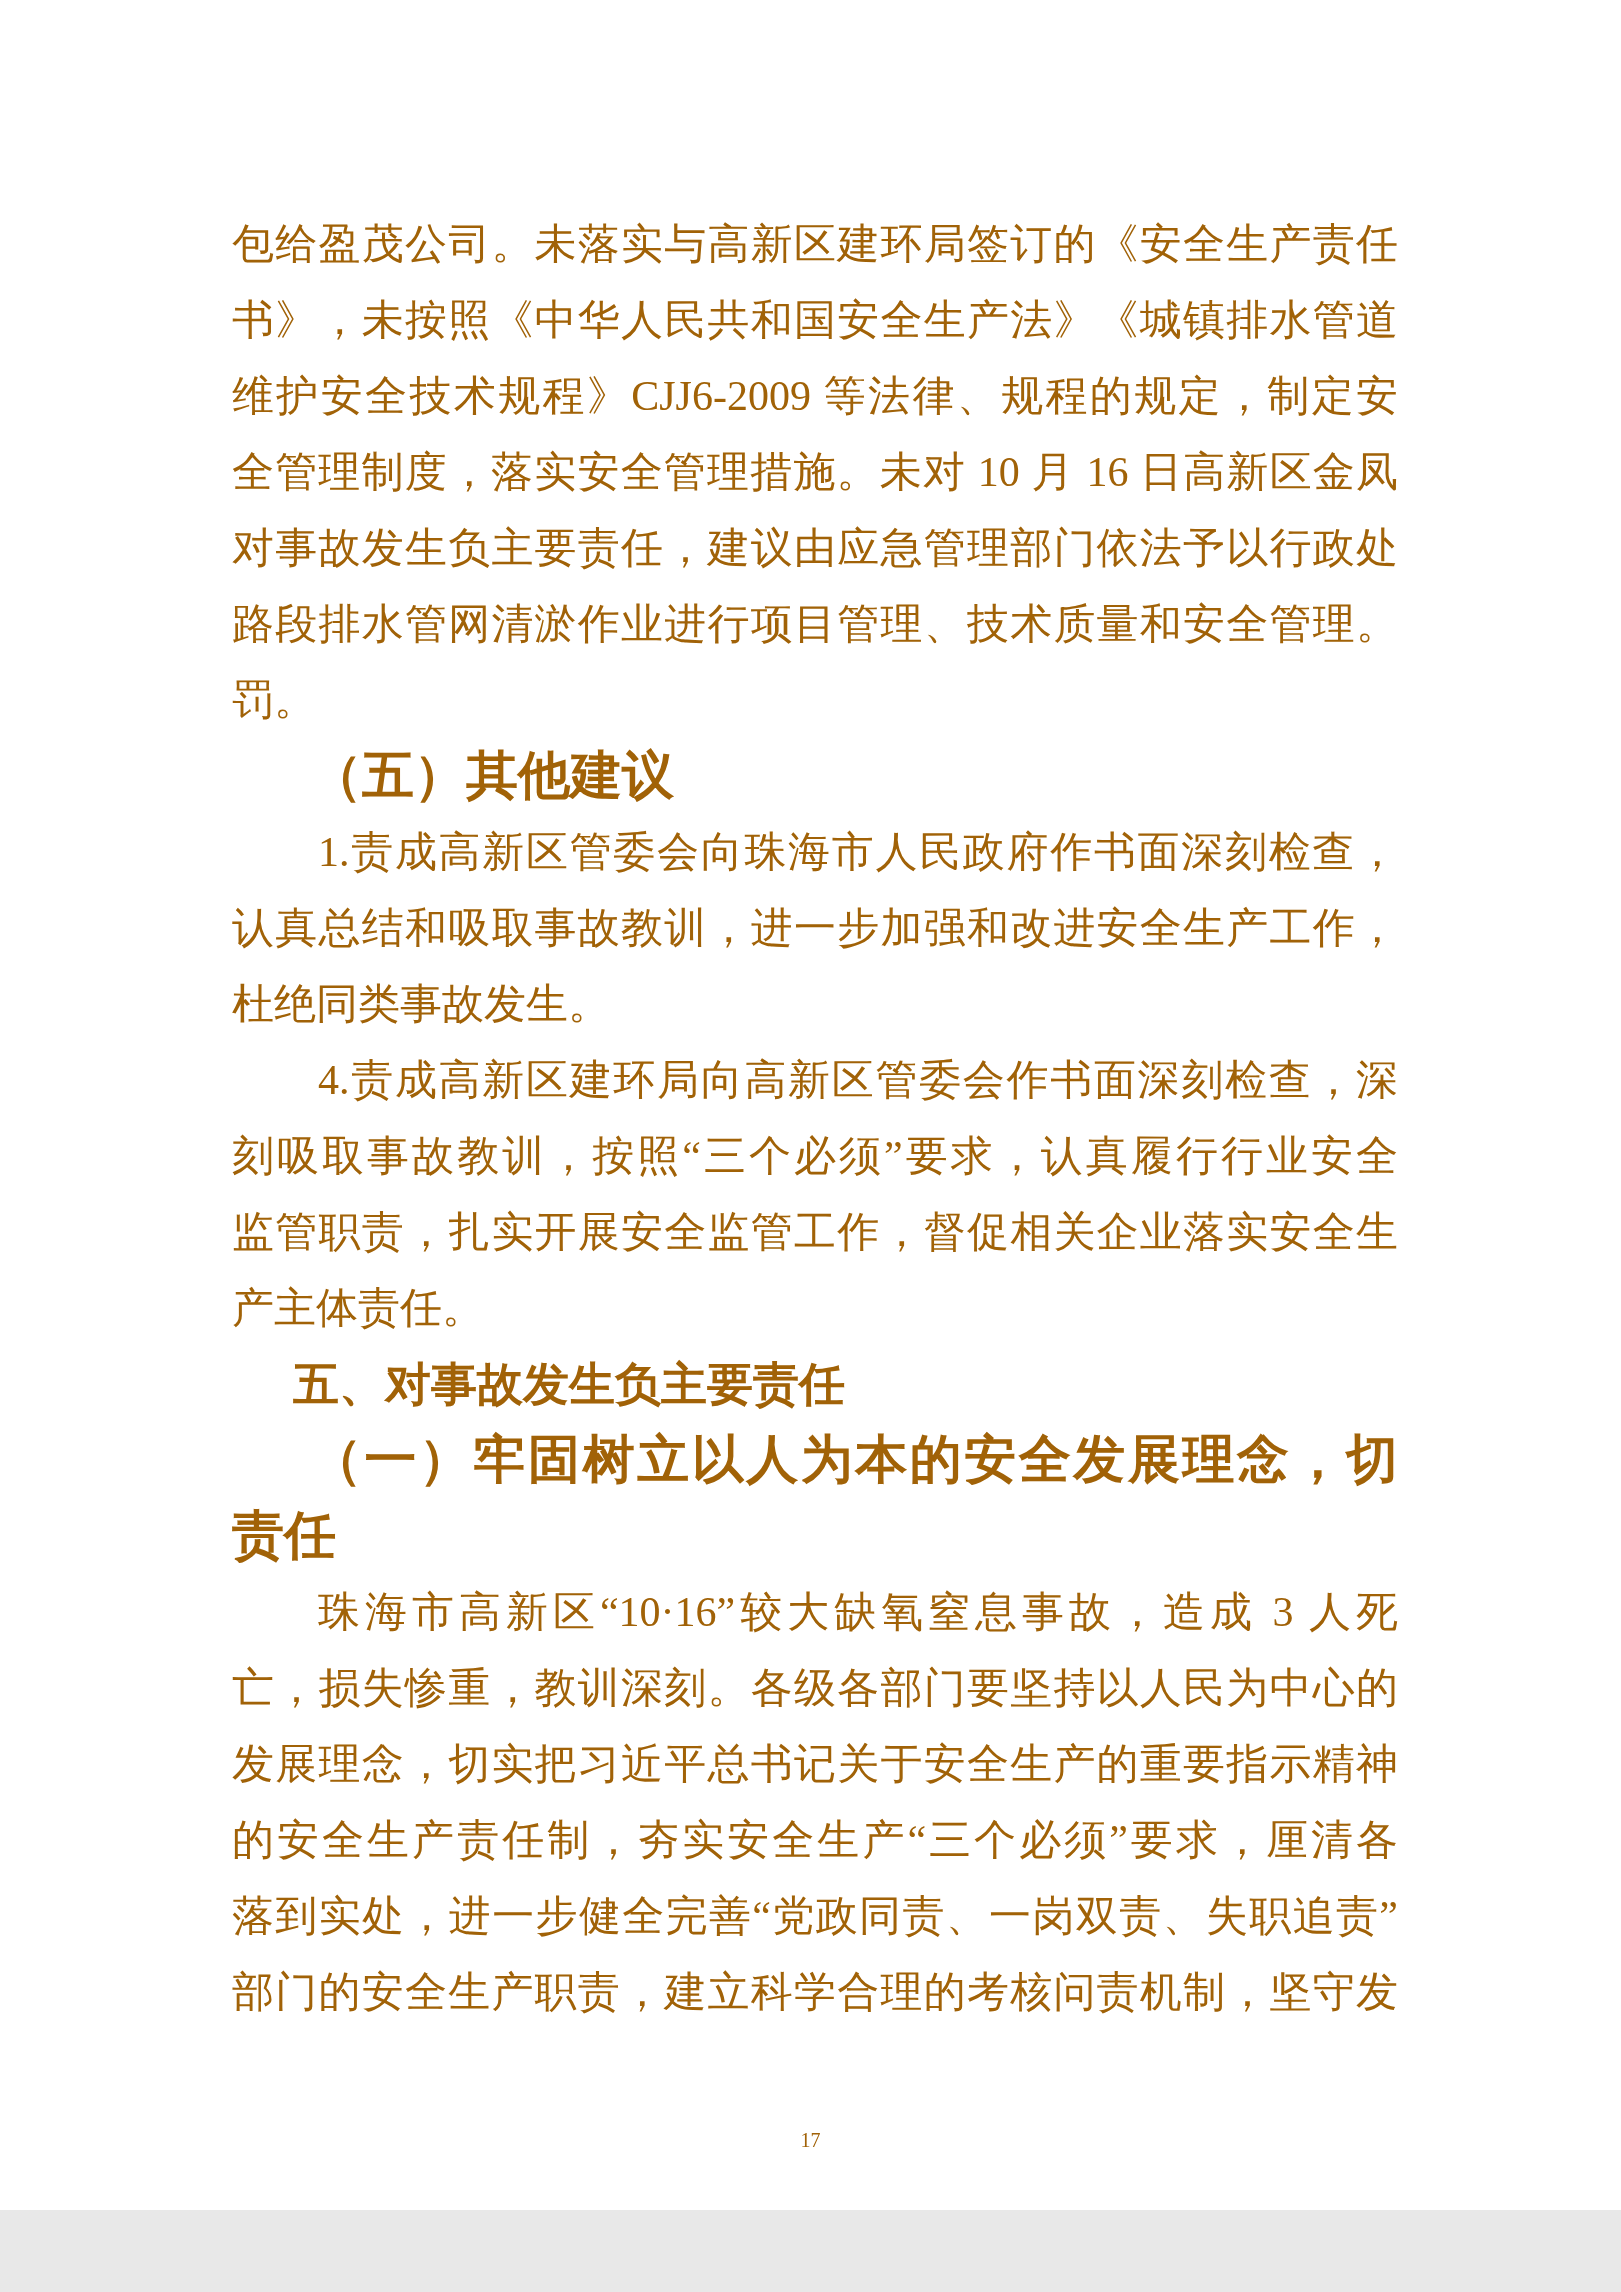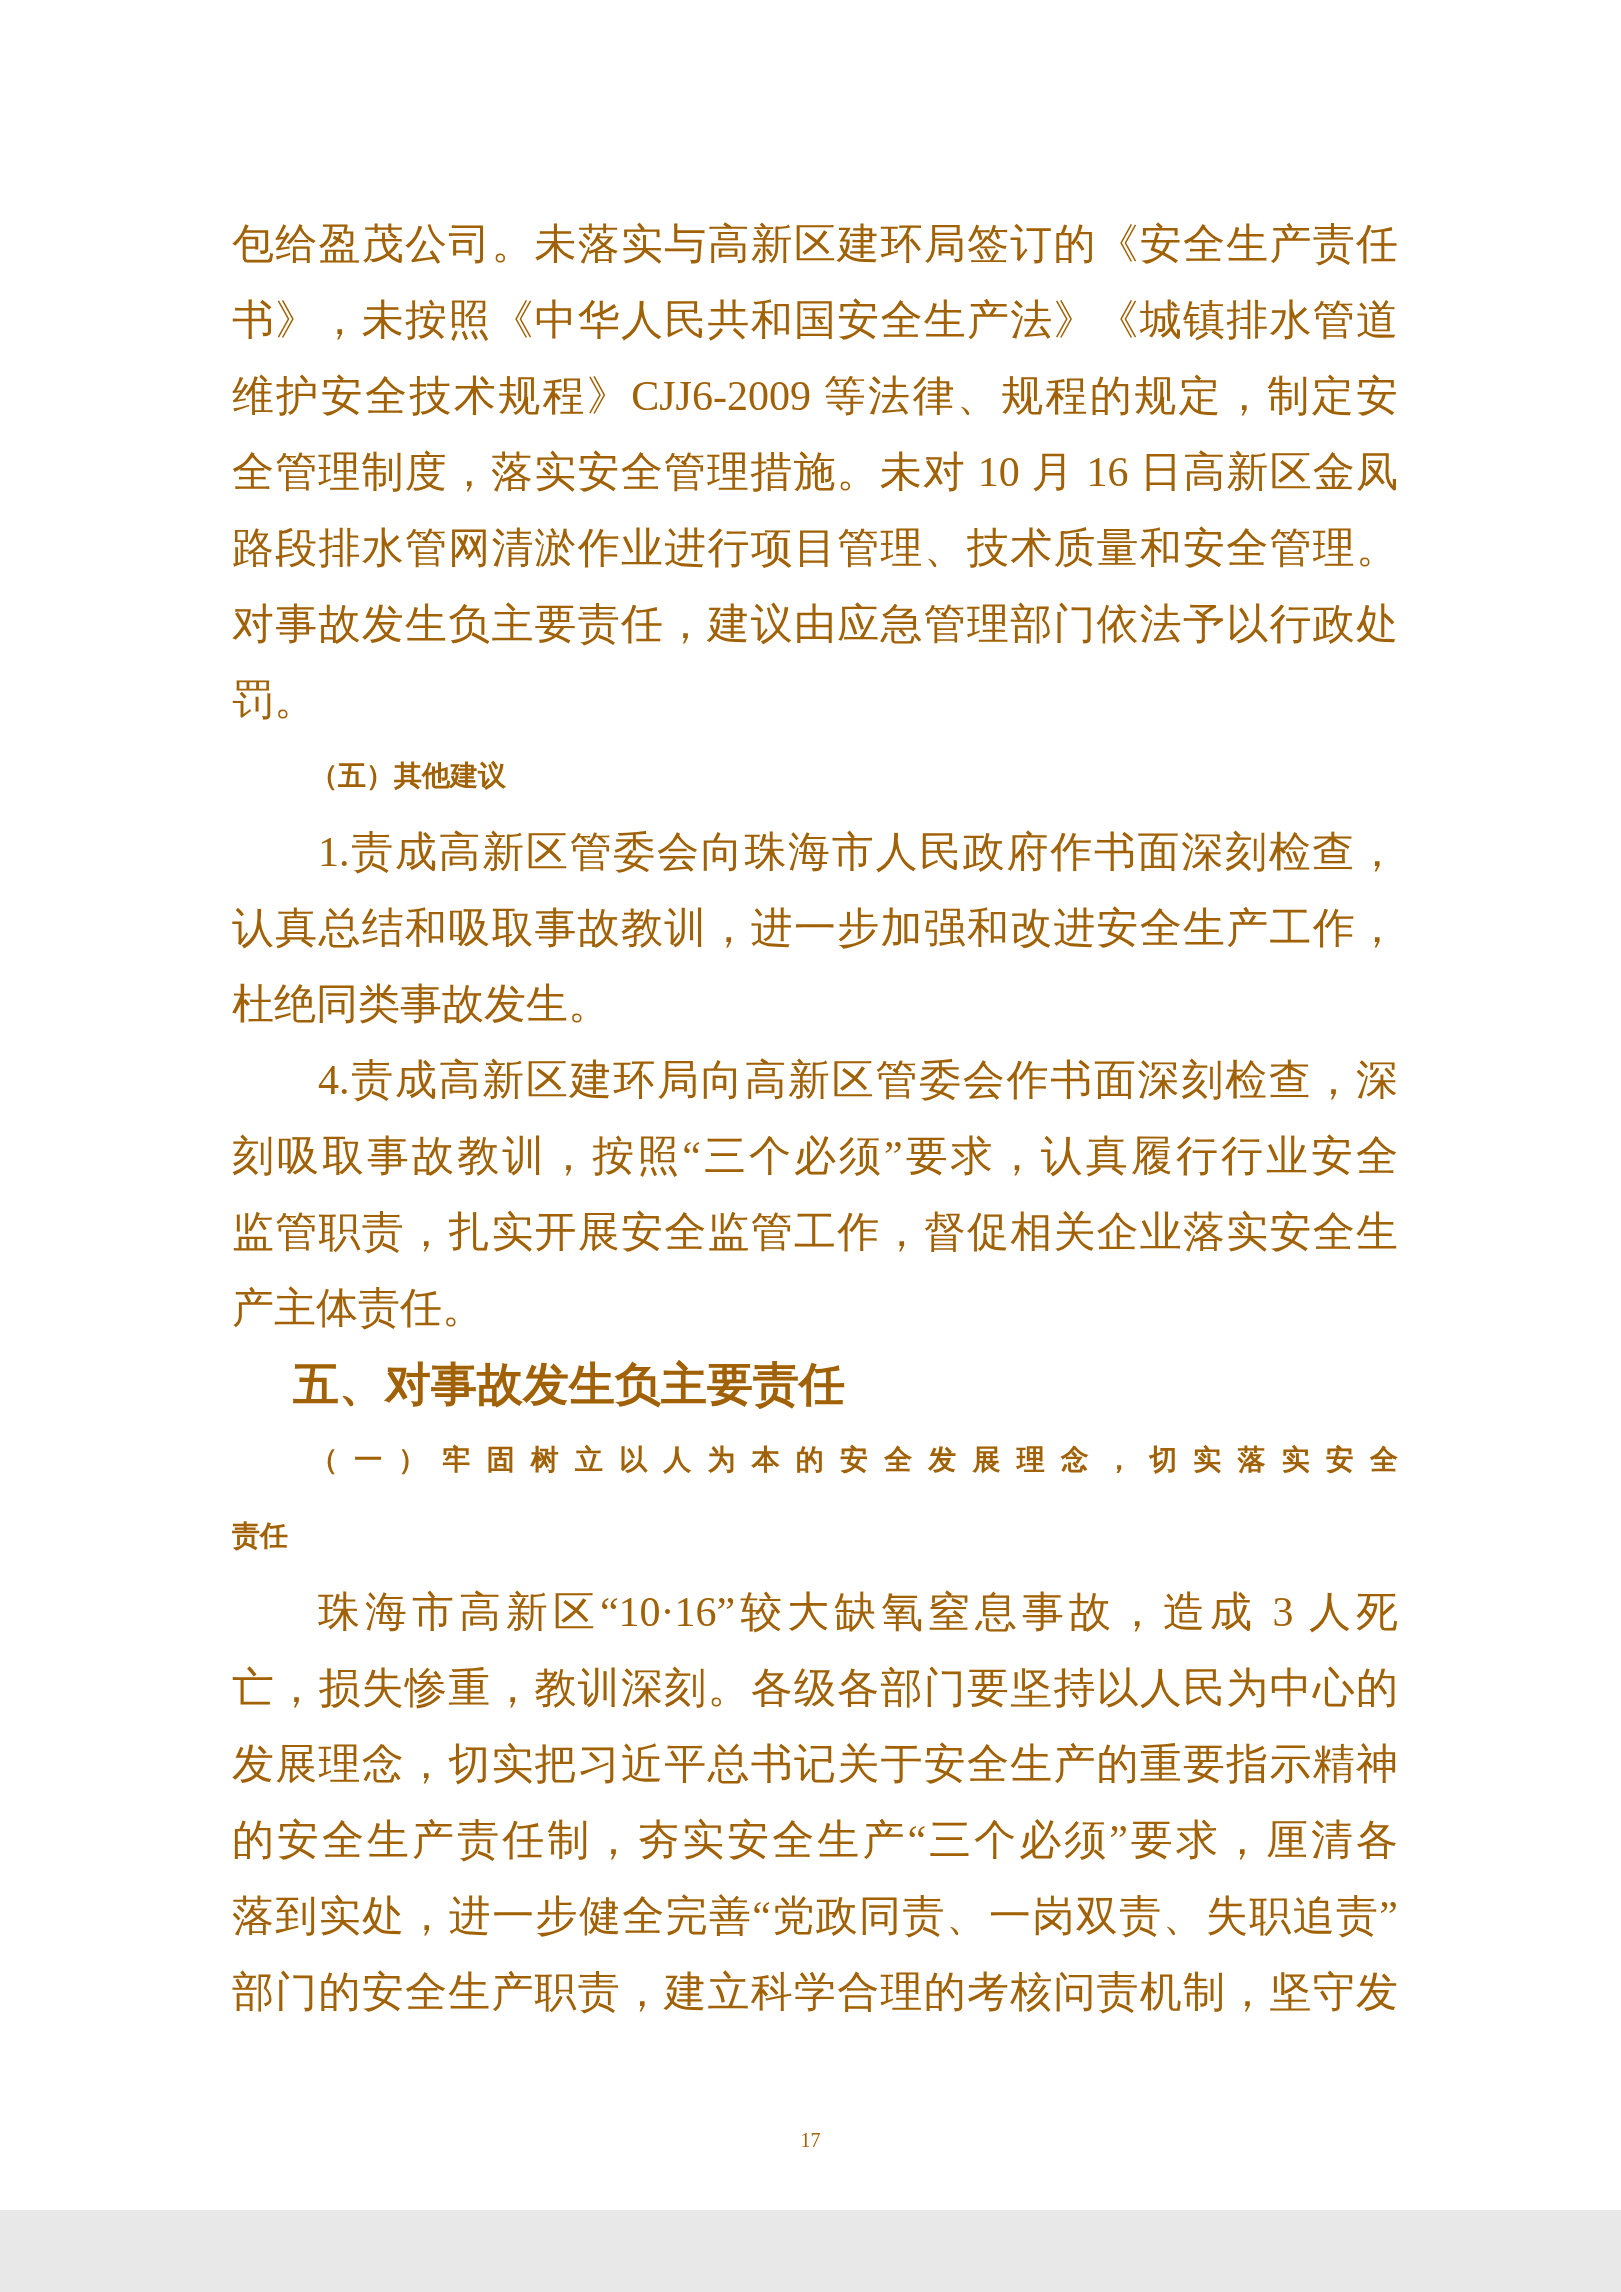--- a/index.html
+++ b/index.html
@@ -22,21 +22,21 @@
     font-size:42px;
     text-align:left;
     overflow:hidden;
     white-space:pre-wrap;
   }
   
   .jl { text-align:justify; text-align-last:justify; text-justify:inter-character; }
   
   .ind2 { text-indent:86px; }
   
-  .hk { font-weight:bold; font-size:28px; }
+  .hk { font-weight:bold; font-size:52px; }
   .hk.ind2 { text-indent:78px; }
   
   .hh {
     font-weight:bold;
     font-size:46px;
     font-family:"Liberation Sans","DejaVu Sans",sans-serif;
     text-indent:61px;
   }
   .pageno {
     position:absolute;
@@ -48,22 +48,22 @@
 </style>
 </head>
 <body>
 
 <div class="page">
   <div class="textblock">
     <div class="line jl">包给盈茂公司。未落实与高新区建环局签订的《安全生产责任</div>
     <div class="line jl">书》，未按照《中华人民共和国安全生产法》《城镇排水管道</div>
     <div class="line jl">维护安全技术规程》CJJ6-2009 等法律、规程的规定，制定安</div>
     <div class="line jl">全管理制度，落实安全管理措施。未对 10 月 16 日高新区金凤</div>
+    <div class="line jl">对事故发生负主要责任，建议由应急管理部门依法予以行政处</div>
     <div class="line jl">路段排水管网清淤作业进行项目管理、技术质量和安全管理。</div>
-    <div class="line jl">对事故发生负主要责任，建议由应急管理部门依法予以行政处</div>
     <div class="line">罚。</div>
     <div class="line hk ind2">（五）其他建议</div>
     <div class="line jl ind2">1.责成高新区管委会向珠海市人民政府作书面深刻检查，</div>
     <div class="line jl">认真总结和吸取事故教训，进一步加强和改进安全生产工作，</div>
     <div class="line">杜绝同类事故发生。</div>
     <div class="line jl ind2">4.责成高新区建环局向高新区管委会作书面深刻检查，深</div>
     <div class="line jl">刻吸取事故教训，按照“三个必须”要求，认真履行行业安全</div>
     <div class="line jl">监管职责，扎实开展安全监管工作，督促相关企业落实安全生</div>
     <div class="line">产主体责任。</div>
     <div class="line hh">五、对事故发生负主要责任</div>

